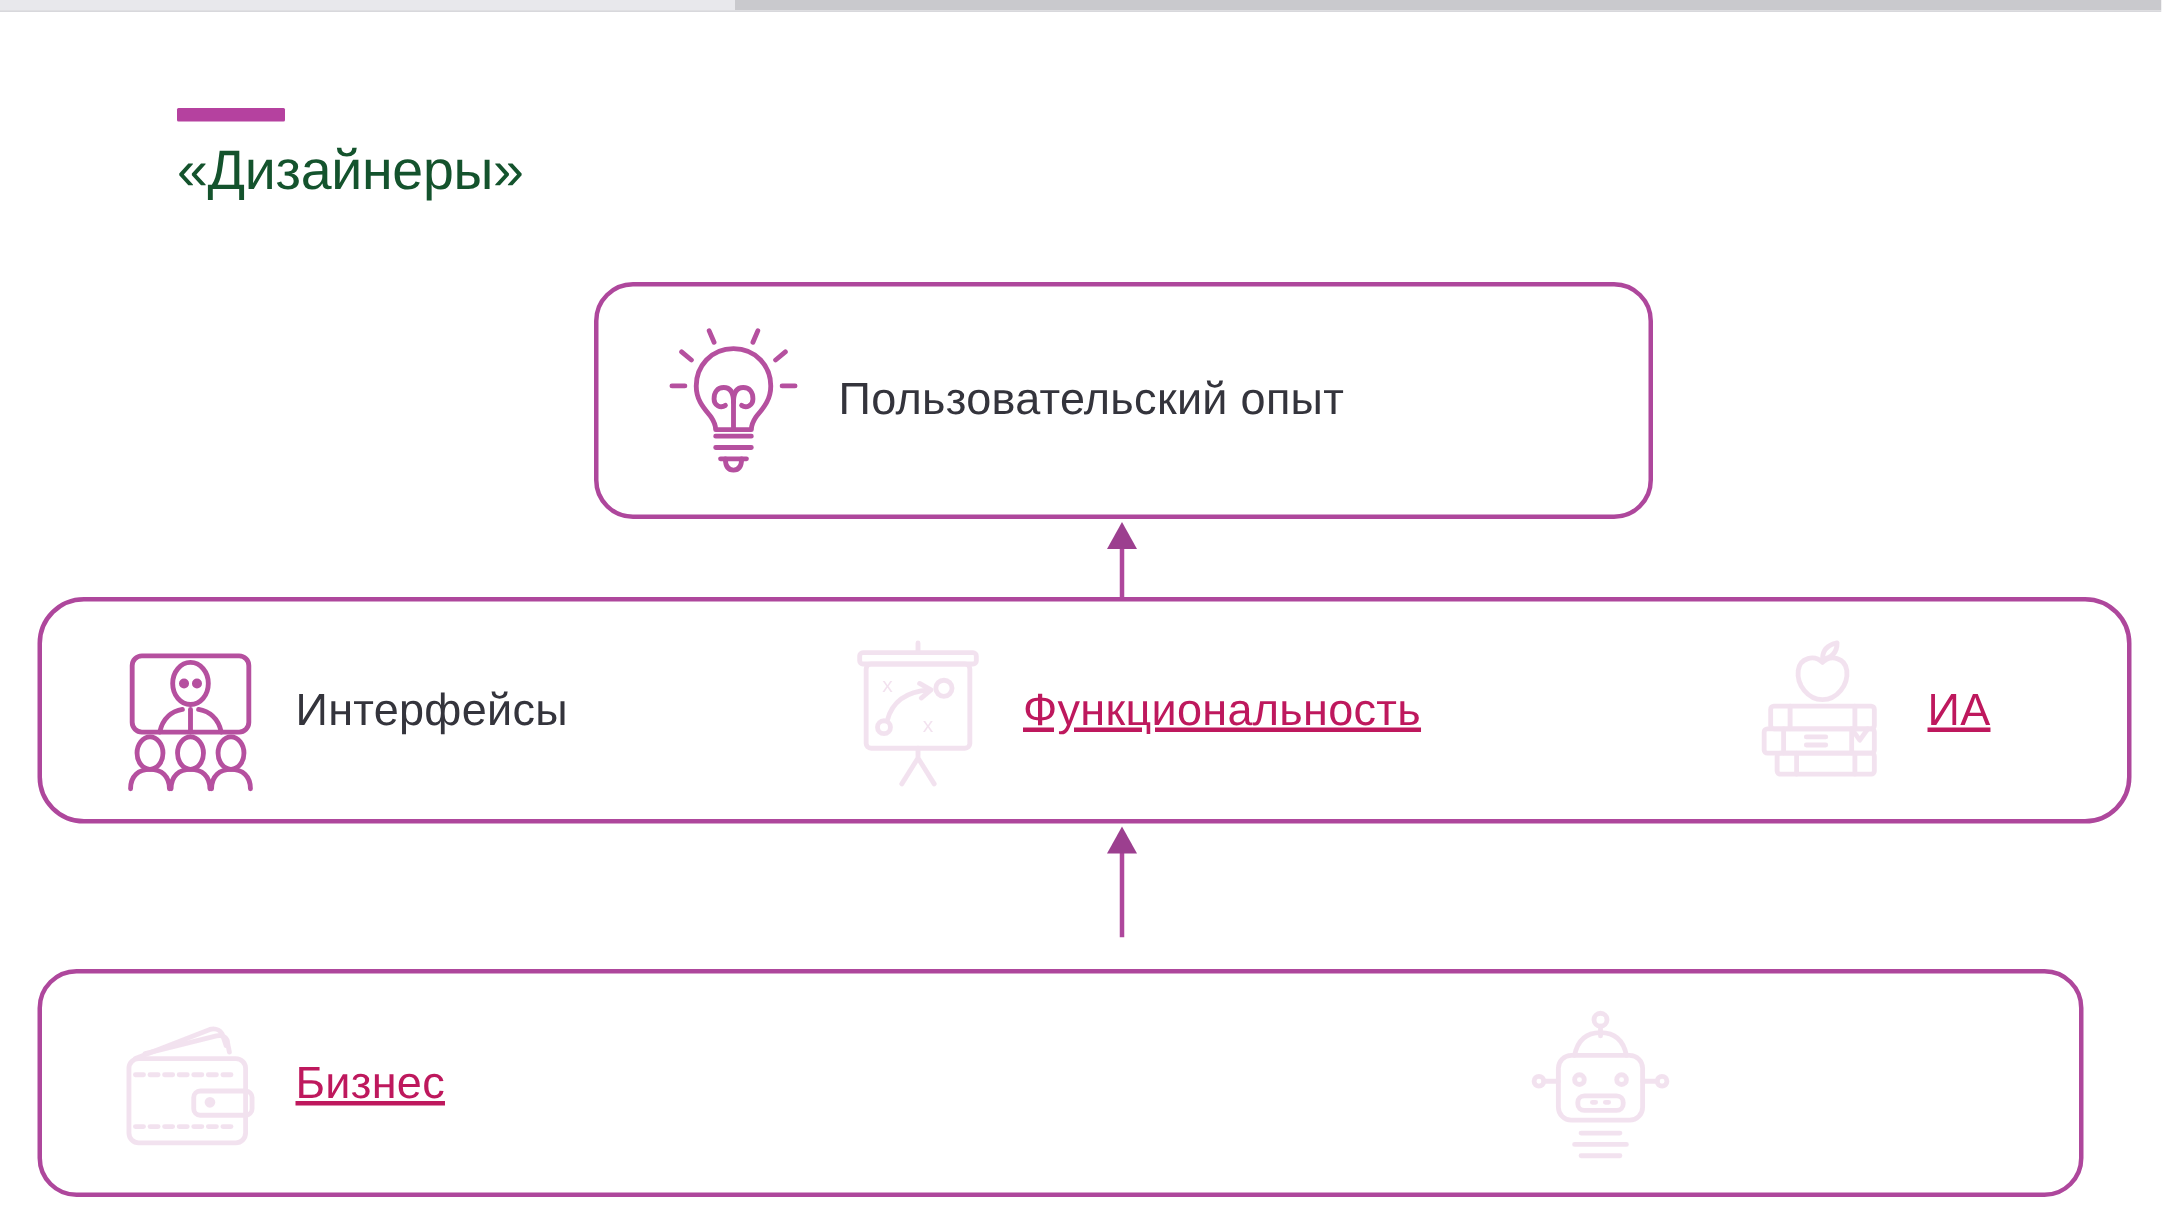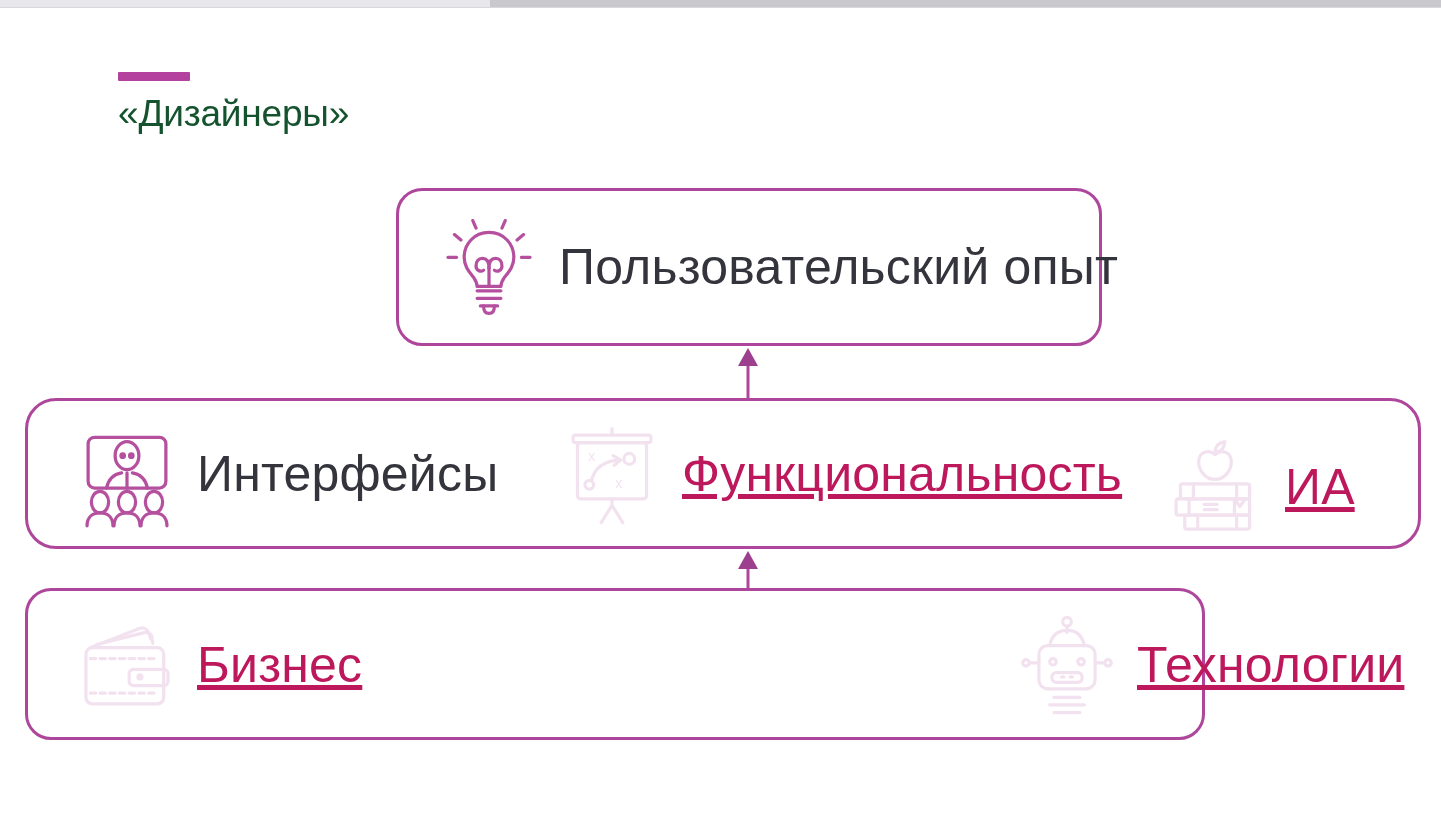--- a/index.html
+++ b/index.html
@@ -82,34 +82,34 @@
   }
   .box-mid {
     left: 25px;
     top: 398px;
     width: 1396px;
     height: 151px;
     border-radius: 31px;
   }
   .box-bot {
     left: 25px;
-    top: 588px;
-    width: 1180px;
+    top: 646px;
+    width: 1364px;
     height: 152px;
   }
 
   
   .item {
     display: flex;
     align-items: center;
     gap: 16px;
     position: absolute;
   }
   .item-label {
-    font-size: 50px;
+    font-size: 30px;
     color: #34343c;
     white-space: nowrap;
     letter-spacing: 0.2px;
   }
   .item.faded .item-label {
     color: #be185d;
     text-decoration: underline;
   }
   .icon {
     width: 108px;
@@ -199,21 +199,21 @@
         <circle cx="29" cy="60" r="4"></circle>
         <circle cx="66" cy="36" r="5"></circle>
         <path d="M31 56 c3-12 12-18 26-19"></path>
         <path d="M51 33 l7 4 l-6 5"></path>
         <path d="M50 73 v6 M50 79 l-10 16 M50 79 l10 16"></path>
       </svg>
     </span>
     <span class="item-label">Функциональность</span>
   </div>
 
-  <div class="item faded" style="left:1133px; top:32px;">
+  <div class="item faded" style="left:1133px; top:19px;">
     <span class="icon">
       <svg viewBox="0 0 100 100" fill="none" stroke="#b5509f" stroke-width="3" stroke-linecap="round" stroke-linejoin="round">
         <path d="M50 20 c-5-5 -14-3 -15 5 c-1 9 6 18 15 18 c9 0 16-9 15-18 c-1-8 -10-10 -15-5 Z"></path>
         <path d="M50 18 c0-6 4-9 9-10 c0 6 -3 9 -9 10 Z"></path>
         <rect x="18" y="47" width="64" height="14" rx="2"></rect>
         <path d="M30 47 v14 M70 47 v14"></path>
         <rect x="14" y="61" width="68" height="15" rx="2"></rect>
         <path d="M26 61 v15 M68 61 v15"></path>
         <path d="M40 66 h12 M40 71 h12"></path>
         <rect x="22" y="76" width="60" height="13" rx="2"></rect>
@@ -260,16 +260,15 @@
         <circle cx="37" cy="47" r="3"></circle>
         <circle cx="63" cy="47" r="3"></circle>
         <rect x="36" y="57" width="28" height="9" rx="4"></rect>
         <path d="M45 61 h2 M53 61 h2"></path>
         <path d="M24 48 h-9 M76 48 h9"></path>
         <circle cx="12" cy="48" r="3"></circle>
         <circle cx="88" cy="48" r="3"></circle>
         <path d="M38 80 h24 M34 87 h32 M38 94 h24"></path>
       </svg>
     </span>
-    <span class="item-label">Технологии</span>
   </div>
 
 </div>
 
 </body></html>

